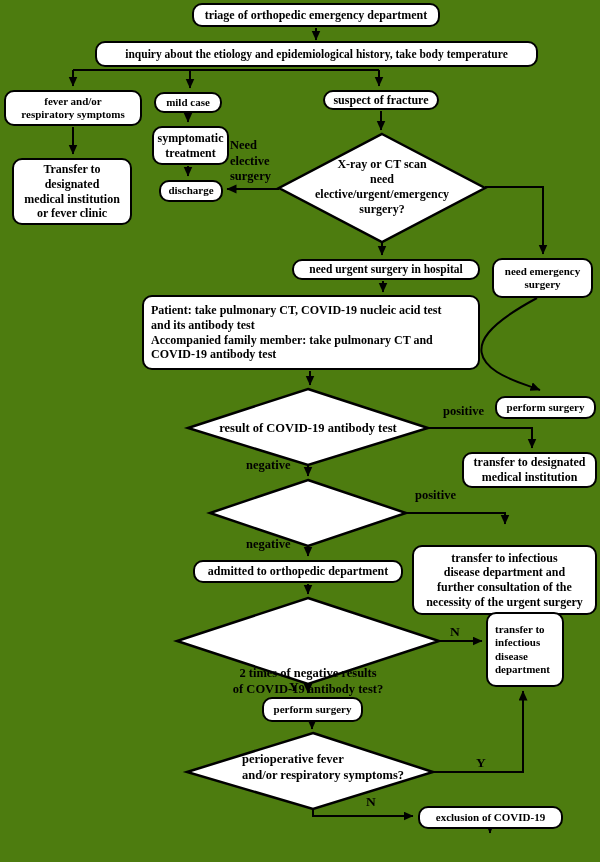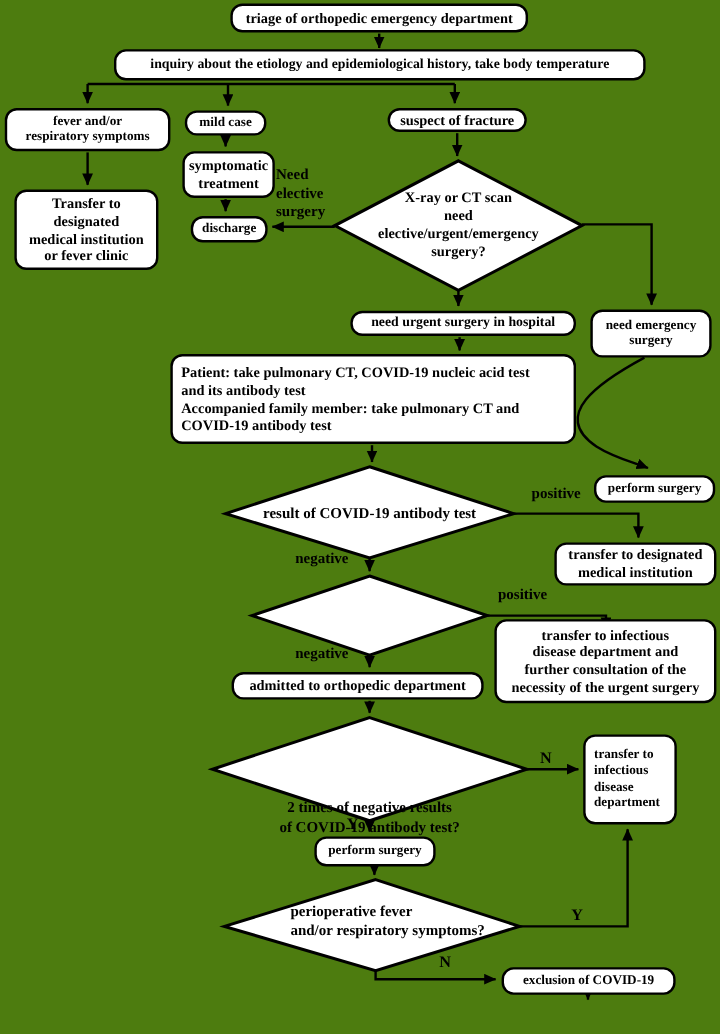--- a/index.html
+++ b/index.html
@@ -107,21 +107,21 @@
   <div class="node left fs12" style="left:142px;top:295px;width:338px;height:75px;">Patient: take pulmonary CT, COVID-19 nucleic acid test
 and its antibody test
 Accompanied family member: take pulmonary CT and
 COVID-19 antibody test</div>
 
   <div class="node nowrap" style="left:495px;top:396px;width:101px;height:23px;">perform surgery</div>
 
   <div class="node fs12" style="left:462px;top:452px;width:135px;height:36px;font-family:Liberation Serif, serif;">transfer to designated
 medical institution</div>
 
-  <div class="node fs12" style="left:412px;top:516px;width:185px;height:70px;">transfer to infectious
+  <div class="node fs12" style="left:412px;top:545px;width:185px;height:70px;">transfer to infectious
 disease department and
 further consultation of the
 necessity of the urgent surgery</div>
 
   <div class="node nowrap fs12" style="left:193px;top:560px;width:210px;height:23px;">admitted to orthopedic department</div>
 
   <div class="node left" style="left:486px;top:612px;width:78px;height:75px;">transfer to
 infectious
 disease
 department</div>

